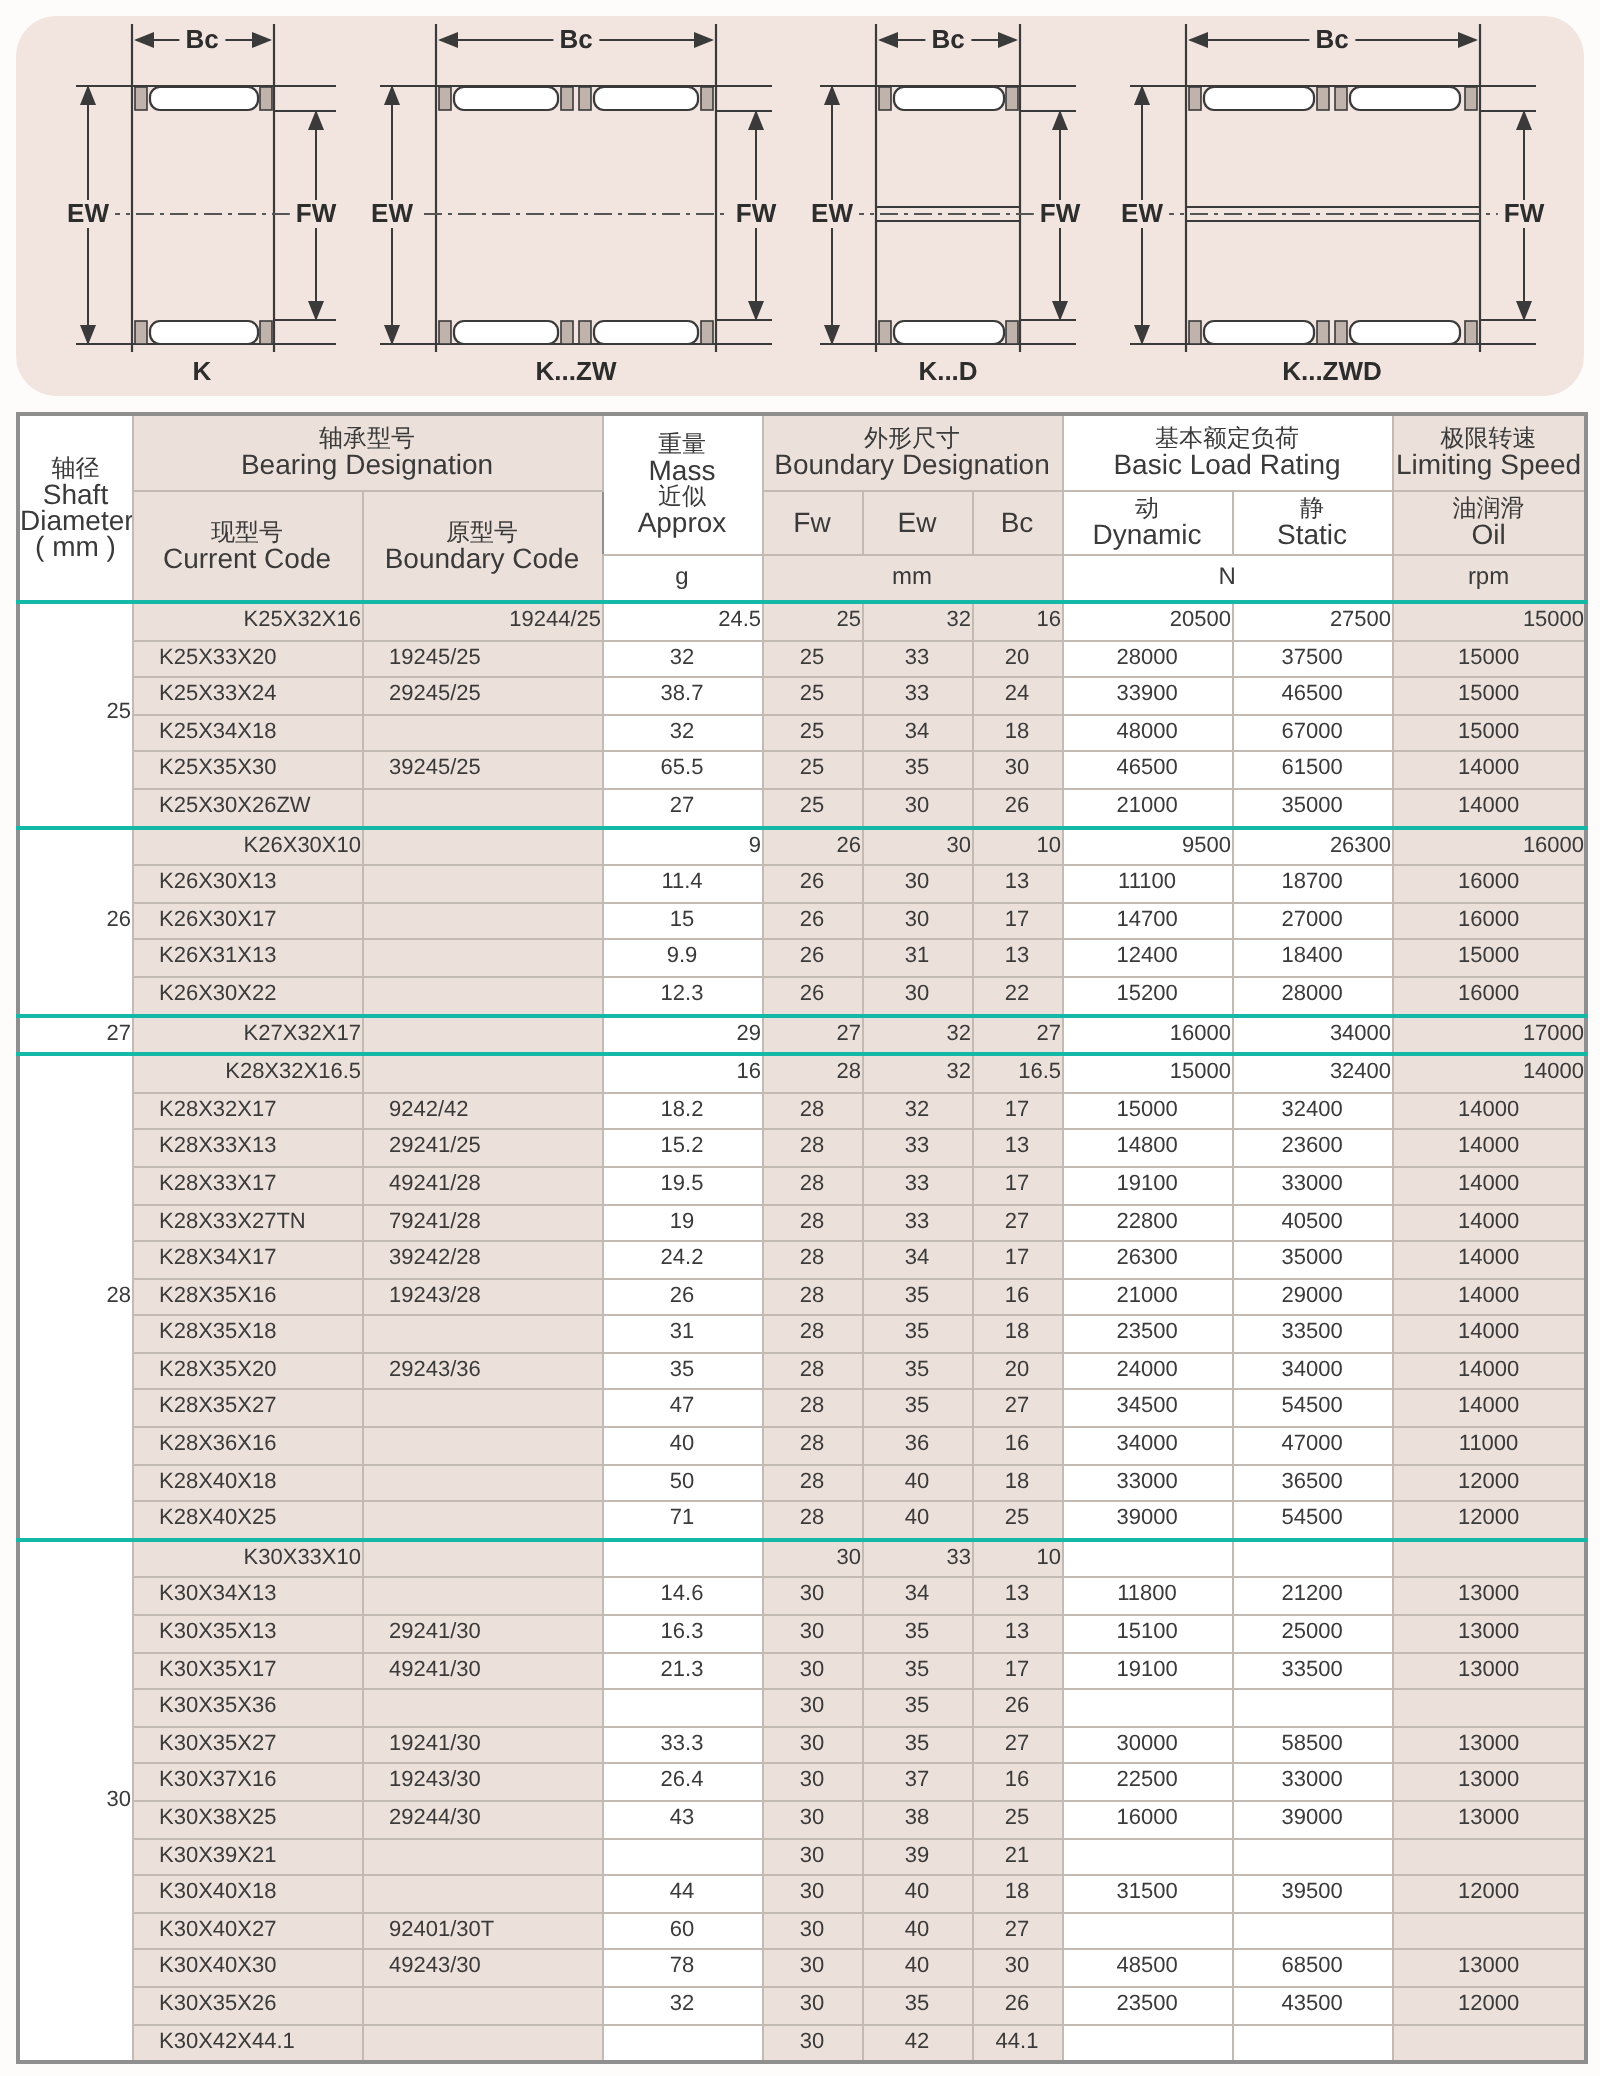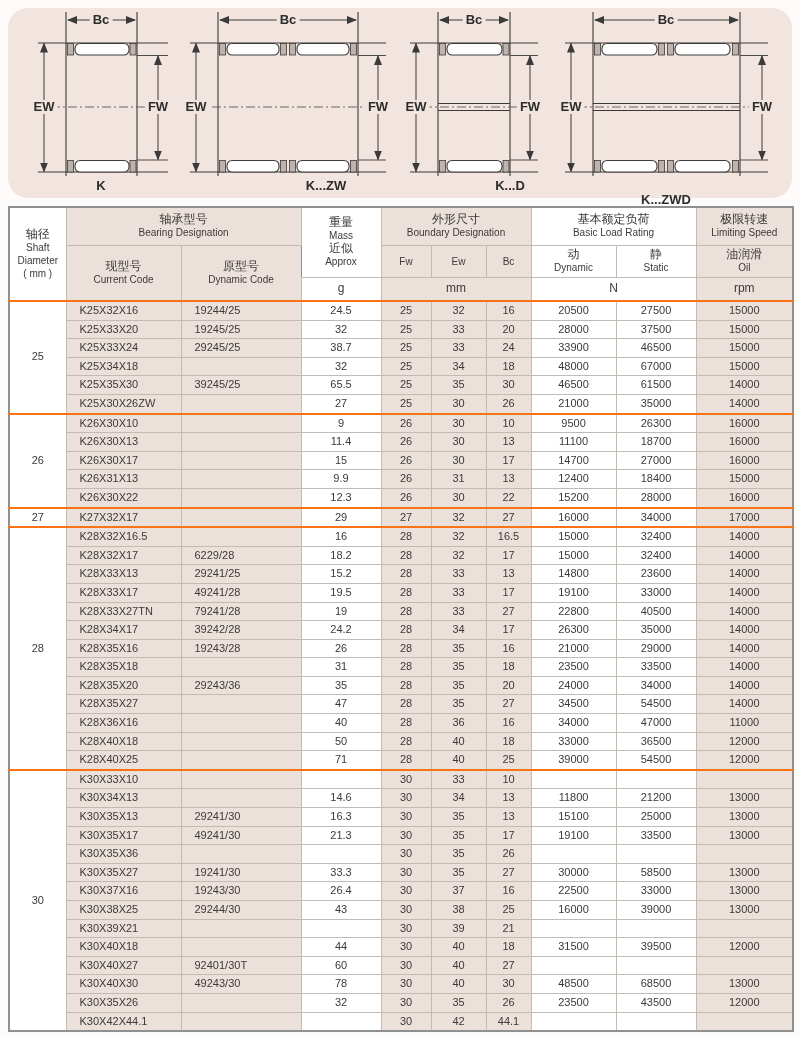--- a/index.html
+++ b/index.html
@@ -32,27 +32,27 @@
     font-size:11px; color:#3a3a3a;
     border:2px solid #8f8f8f;
   }
   th, td {
     border:1px solid #c3bab4;
     padding:0; text-align:center; vertical-align:middle;
     overflow:hidden; white-space:nowrap;
   }
   thead th { font-weight:normal; line-height:13px; }
   thead .cn { font-size:12px; }
-  thead .en { font-size:10px; }
+  thead .en { font-size:14px; }
   .tint { background:#ece0da; }
   .white { background:#ffffff; }
   .bl-dark { border-left:1px solid #8f8f8f; }
   tbody td { height:17.6px; line-height:17.6px; }
   tbody td.code { text-align:left; padding-left:13px; }
-  tr.group-start td { border-top:2px solid #f97316; }
+  tr.group-start td { border-top:2px solid #14b8a6;text-align:right; }
   thead tr:last-child th { border-bottom:1.5px solid #7a7a7a; }
   .hr1 th { height:38px; }
   .hr2 th { height:32px; }
   .hr3 th { height:24px; font-size:12px; }
 </style>
 </head>
 <body>
 
 <div class="panel">
   <svg width="784" height="190" viewBox="0 0 784 190">
@@ -162,23 +162,23 @@
   <span class="dim-label" style="left:36px;  top:92px;">EW</span>
   <span class="dim-label" style="left:188px; top:92px;">EW</span>
   <span class="dim-label" style="left:408px; top:92px;">EW</span>
   <span class="dim-label" style="left:563px; top:92px;">EW</span>
   <span class="dim-label" style="left:150px; top:92px;">FW</span>
   <span class="dim-label" style="left:370px; top:92px;">FW</span>
   <span class="dim-label" style="left:522px; top:92px;">FW</span>
   <span class="dim-label" style="left:754px; top:92px;">FW</span>
 
   <span class="caption" style="left:93px;  top:170px;">K</span>
-  <span class="caption" style="left:280px; top:170px;margin-left:38px;">K...ZW</span>
-  <span class="caption" style="left:466px; top:170px;margin-left:36px;">K...D</span>
-  <span class="caption" style="left:658px; top:184px;">K...ZWD</span>
+  <span class="caption" style="left:280px; top:170px;">K...ZW</span>
+  <span class="caption" style="left:466px; top:170px;">K...D</span>
+  <span class="caption" style="left:658px; top:170px;">K...ZWD</span>
 </div>
 
 <div class="tablewrap">
   <table>
     <colgroup>
       <col style="width:57px">
         <col style="width:115px">
         <col style="width:120px">
       <col style="width:80px">
         <col style="width:50px">
@@ -219,21 +219,21 @@
           <div class="en">Limiting Speed</div>
         </th>
       </tr>
       <tr class="hr2">
         <th rowspan="2" class="tint bl-dark">
           <div class="cn">现型号</div>
           <div class="en">Current Code</div>
         </th>
         <th rowspan="2" class="tint">
           <div class="cn">原型号</div>
-          <div class="en">Dynamic Code</div>
+          <div class="en">Boundary Code</div>
         </th>
         <th class="tint bl-dark">
           <div class="en">Fw</div>
         </th>
         <th class="tint">
           <div class="en">Ew</div>
         </th>
         <th class="tint">
           <div class="en">Bc</div>
         </th>
@@ -400,21 +400,21 @@
           <td class="white bl-dark">16</td>
           <td class="tint bl-dark">28</td>
           <td class="tint">32</td>
           <td class="tint">16.5</td>
           <td class="white bl-dark">15000</td>
           <td class="white">32400</td>
           <td class="tint bl-dark">14000</td>
         </tr>
         <tr>
           <td class="code tint bl-dark">K28X32X17</td>
-          <td class="code tint">6229/28</td>
+          <td class="code tint">9242/42</td>
           <td class="white bl-dark">18.2</td>
           <td class="tint bl-dark">28</td>
           <td class="tint">32</td>
           <td class="tint">17</td>
           <td class="white bl-dark">15000</td>
           <td class="white">32400</td>
           <td class="tint bl-dark">14000</td>
         </tr>
         <tr>
           <td class="code tint bl-dark">K28X33X13</td>

